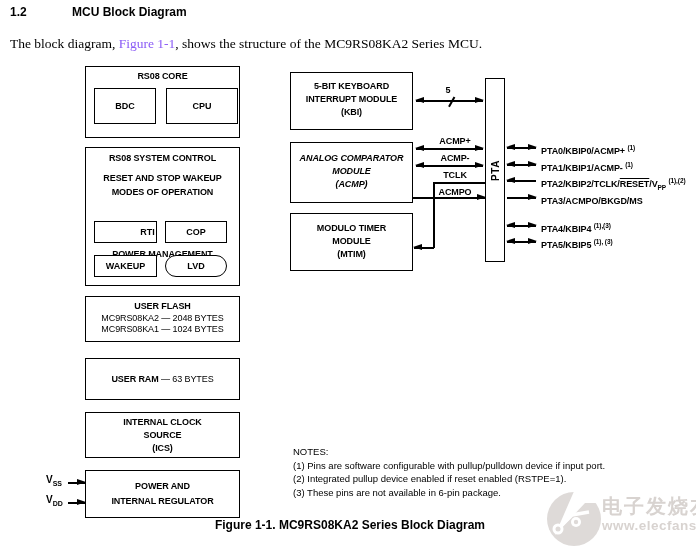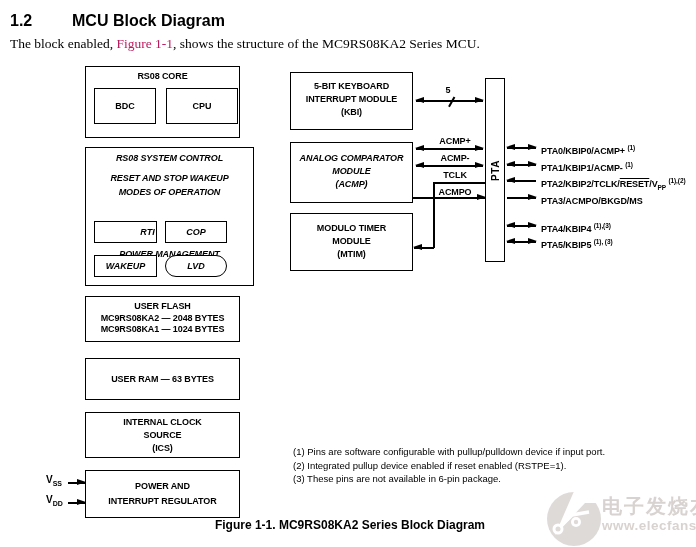--- a/index.html
+++ b/index.html
@@ -1,30 +1,30 @@
 <!DOCTYPE html>
 <html><head>
 <meta charset="utf-8">
 <style>
   html,body{margin:0;padding:0;background:#fff;}
   .page{position:relative;width:696px;height:547px;background:#ffffff;
         font-family:"Liberation Sans",sans-serif;color:#000;overflow:hidden;}
 
   
-  .h1{position:absolute;left:10px;top:12px;font-size:16px;font-weight:bold;white-space:nowrap;}
+  .h1{position:absolute;left:10px;top:5px;font-size:12px;font-weight:bold;white-space:nowrap;}
   .h1 .num{display:inline-block;width:62px;}
   .intro{position:absolute;left:10px;top:36px;font-family:"Liberation Serif",serif;
          font-size:13.5px;white-space:nowrap;}
-  .link{color:#be185d;cursor:pointer;}
+  .link{color:#8b5cf6;cursor:pointer;}
 
   
   .box{position:absolute;border:1.5px solid #000;box-sizing:border-box;background:#fff;text-align:center;}
   .bl{position:absolute;left:0;right:0;font-size:9px;font-weight:bold;letter-spacing:-0.1px;
       line-height:11px;white-space:nowrap;}
-  .reg{font-weight:bold;}
+  .reg{font-weight:normal;}
   .sbox{position:absolute;border:1.5px solid #000;box-sizing:border-box;display:flex;
         align-items:center;justify-content:center;font-size:9px;font-weight:bold;background:#fff;}
 
   
   .ln{position:absolute;background:#000;}
   .lh{height:1.5px;}
   .lv{width:1.5px;}
   .a-r::after{content:"";position:absolute;right:-1px;top:-3px;width:0;height:0;
       border-top:3.5px solid transparent;border-bottom:3.5px solid transparent;border-left:9px solid #000;}
   .a-l::before{content:"";position:absolute;left:-1px;top:-3px;width:0;height:0;
@@ -60,34 +60,34 @@
 </head>
 <body>
 
 <div class="page">
 
   <div class="h1">
     <span class="num">1.2</span><span>MCU Block Diagram</span>
   </div>
 
   <div class="intro">
-    <span>The block enabled, </span><span class="link">Figure 1-1</span><span>, shows the structure of the MC9RS08KA2 Series MCU.</span>
+    <span>The block diagram, </span><span class="link">Figure 1-1</span><span>, shows the structure of the MC9RS08KA2 Series MCU.</span>
   </div>
 
   <div class="box" style="left:85px;top:66px;width:155px;height:72px;text-decoration:underline;">
     <div class="bl" style="top:4px;">RS08 CORE</div>
     <div class="sbox" style="left:8px;top:21px;width:62px;height:36px;">
       <span>BDC</span>
     </div>
     <div class="sbox" style="left:80px;top:21px;width:72px;height:36px;">
       <span>CPU</span>
     </div>
   </div>
 
-  <div class="box" style="left:85px;top:147px;width:169px;height:139px;font-style:italic;">
+  <div class="box" style="left:85px;top:147px;width:155px;height:139px;">
     <div class="bl" style="top:5px;">RS08 SYSTEM CONTROL</div>
     <div class="bl" style="top:25px;">RESET AND STOP WAKEUP</div>
     <div class="bl" style="top:39px;">MODES OF OPERATION</div>
     <div class="bl" style="top:53px;margin-top:48px;">POWER MANAGEMENT</div>
     <div class="sbox" style="left:8px;top:73px;width:63px;height:22px;padding-left:44px;">
       <span>RTI</span>
     </div>
     <div class="sbox" style="left:79px;top:73px;width:62px;height:22px;">
       <span>COP</span>
     </div>
@@ -110,21 +110,21 @@
   </div>
 
   <div class="box" style="left:85px;top:412px;width:155px;height:46px;">
     <div class="bl" style="top:17px;">SOURCE</div>
     <div class="bl" style="top:4px;">INTERNAL CLOCK</div>
     <div class="bl" style="top:30px;">(ICS)</div>
   </div>
 
   <div class="box" style="left:85px;top:470px;width:155px;height:48px;">
     <div class="bl" style="top:10px;">POWER AND</div>
-    <div class="bl" style="top:25px;">INTERRUPT REGULATOR</div>
+    <div class="bl" style="top:25px;">INTERNAL REGULATOR</div>
   </div>
   <div class="vlab" style="top:474px;"><span>V</span><sub>SS</sub></div>
   <div class="ln lh a-r" style="left:68px;top:482px;width:17px;"></div>
   <div class="vlab" style="top:494px;"><span>V</span><sub>DD</sub></div>
   <div class="ln lh a-r" style="left:68px;top:502px;width:17px;"></div>
 
   <div class="box" style="left:290px;top:72px;width:123px;height:58px;">
     <div class="bl" style="top:8px;">5-BIT KEYBOARD</div>
     <div class="bl" style="top:21px;">INTERRUPT MODULE</div>
     <div class="bl" style="top:34px;">(KBI)</div>
@@ -176,20 +176,21 @@
   <div class="ln lh a-r" style="left:507px;top:197px;width:29px;"></div>
   <div class="pin" style="top:192px;"><span>PTA3/ACMPO/BKGD/MS</span><sup></sup></div>
 
   <div class="ln lh a-l a-r" style="left:507px;top:225px;width:29px;"></div>
   <div class="pin" style="top:220px;"><span>PTA4/KBIP4</span> <sup>(1),(3)</sup></div>
 
   <div class="ln lh a-l a-r" style="left:507px;top:241px;width:29px;"></div>
   <div class="pin" style="top:236px;"><span>PTA5/KBIP5</span> <sup>(1), (3)</sup></div>
 
   <div class="notes">
+    <div>NOTES:</div>
     <div>(1) Pins are software configurable with pullup/pulldown device if input port.</div>
     <div>(2) Integrated pullup device enabled if reset enabled (RSTPE=1).</div>
     <div>(3) These pins are not available in 6-pin package.</div>
   </div>
 
   <div class="caption">Figure 1-1. MC9RS08KA2 Series Block Diagram</div>
 
   <div class="wm-logo">
     <svg width="58" height="58" viewBox="0 0 58 58">
       <circle cx="29" cy="30" r="27" fill="#dedad8"></circle>

